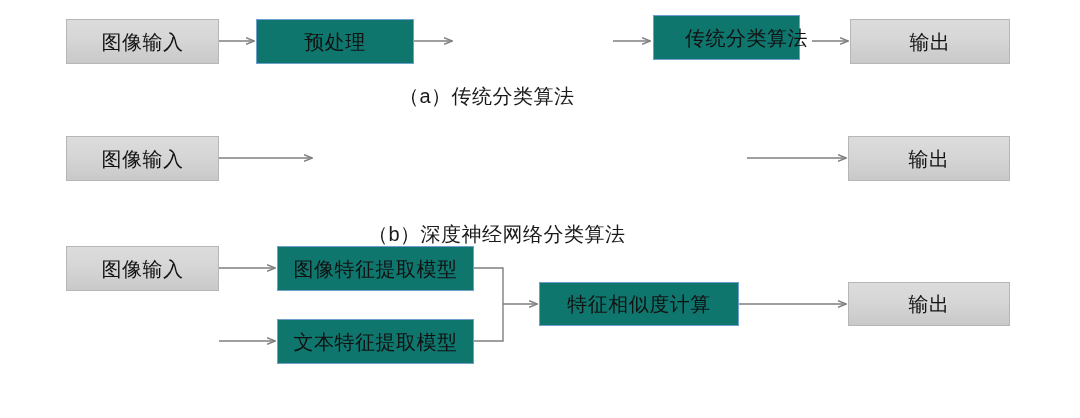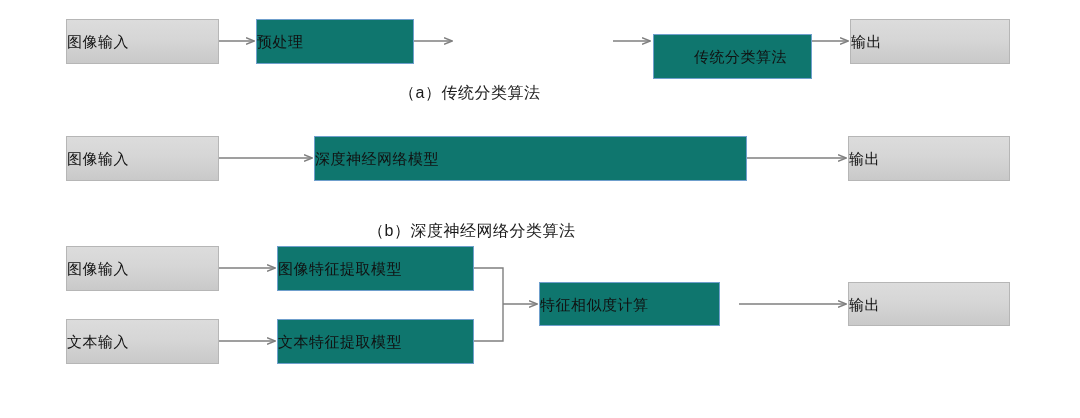--- a/index.html
+++ b/index.html
@@ -18,37 +18,38 @@
     position: absolute;
     left: 0; top: 0;
     width: 1080px;
     height: 418px;
   }
   .node {
     position: absolute;
     box-sizing: border-box;
     display: flex;
     align-items: center;
-    font-size: 15px;
+    justify-content: center;
+    font-size: 20px;
     color: #111111;
     letter-spacing: 0.5px;
     line-height: 1;
     white-space: nowrap;
   }
   .node.gray {
     background: linear-gradient(180deg, #dcdcdc 0%, #d6d6d6 45%, #c9c9c9 100%);
     border: 1px solid #b6b6b6;
   }
   .node.blue {
     background: #0f766e;
     border: 1px solid #6f9fcc;
   }
   .caption {
     position: absolute;
-    font-size: 16px;
+    font-size: 20px;
     color: #1a1a1a;
     white-space: nowrap;
     letter-spacing: 0.5px;
   }
   svg.wires {
     position: absolute;
     left: 0; top: 0;
     width: 1080px;
     height: 418px;
     pointer-events: none;
@@ -86,51 +87,45 @@
     <line class="wire" x1="503" y1="304" x2="537" y2="304" marker-end="url(#arw)"></line>
     <line class="wire" x1="739" y1="304" x2="846" y2="304" marker-end="url(#arw)"></line>
   </svg>
 
   <div class="node gray" style="left:66px; top:19px; width:153px; height:45px;">
     <span>图像输入</span>
   </div>
   <div class="node blue" style="left:256px; top:19px; width:158px; height:45px;">
     <span>预处理</span>
   </div>
-  <div class="node blue" style="left:653px; top:34px; width:159px; height:45px;padding-left:40px;">
+  <div class="node blue" style="left:653px; top:15px; width:147px; height:45px;padding-left:40px;">
     <span>传统分类算法</span>
   </div>
   <div class="node gray" style="left:850px; top:19px; width:160px; height:45px;">
     <span>输出</span>
   </div>
   <div class="caption" style="left:399px; top:83px;">（a）传统分类算法</div>
 
   <div class="node gray" style="left:66px; top:136px; width:153px; height:45px;">
     <span>图像输入</span>
   </div>
-  <div class="node blue" style="left:314px; top:136px; width:433px; height:45px;">
-    <span>深度神经网络模型</span>
-  </div>
   <div class="node gray" style="left:848px; top:136px; width:162px; height:45px;">
     <span>输出</span>
   </div>
   <div class="caption" style="left:368px; top:199px;margin-top:22px;">（b）深度神经网络分类算法</div>
 
   <div class="node gray" style="left:66px; top:246px; width:153px; height:45px;">
     <span>图像输入</span>
   </div>
-  <div class="node gray" style="left:66px; top:319px; width:153px; height:45px;">
-    <span>文本输入</span>
-  </div>
   <div class="node blue" style="left:277px; top:319px; width:197px; height:45px;">
     <span>文本特征提取模型</span>
   </div>
   <div class="node blue" style="left:277px; top:246px; width:197px; height:45px;">
     <span>图像特征提取模型</span>
   </div>
-  <div class="node blue" style="left:539px; top:282px; width:181px; height:44px;">
+  <div class="node blue" style="left:539px; top:282px; width:200px; height:44px;">
     <span>特征相似度计算</span>
   </div>
   <div class="node gray" style="left:848px; top:282px; width:162px; height:44px;">
     <span>输出</span>
   </div>
 
 </div>
 
 </body></html>

